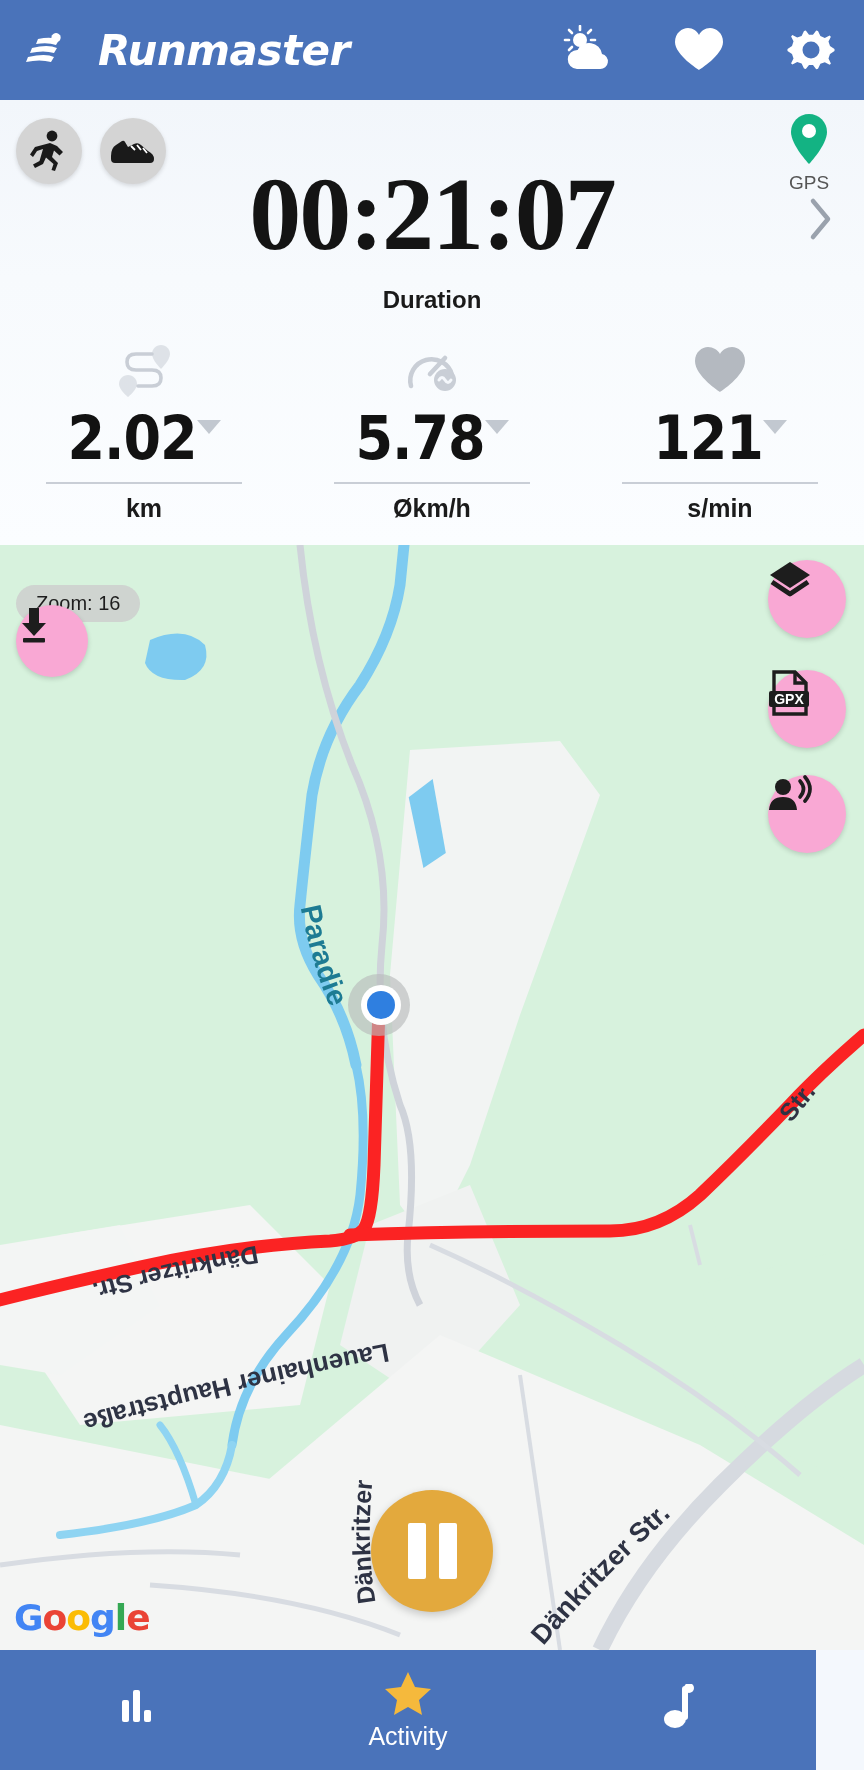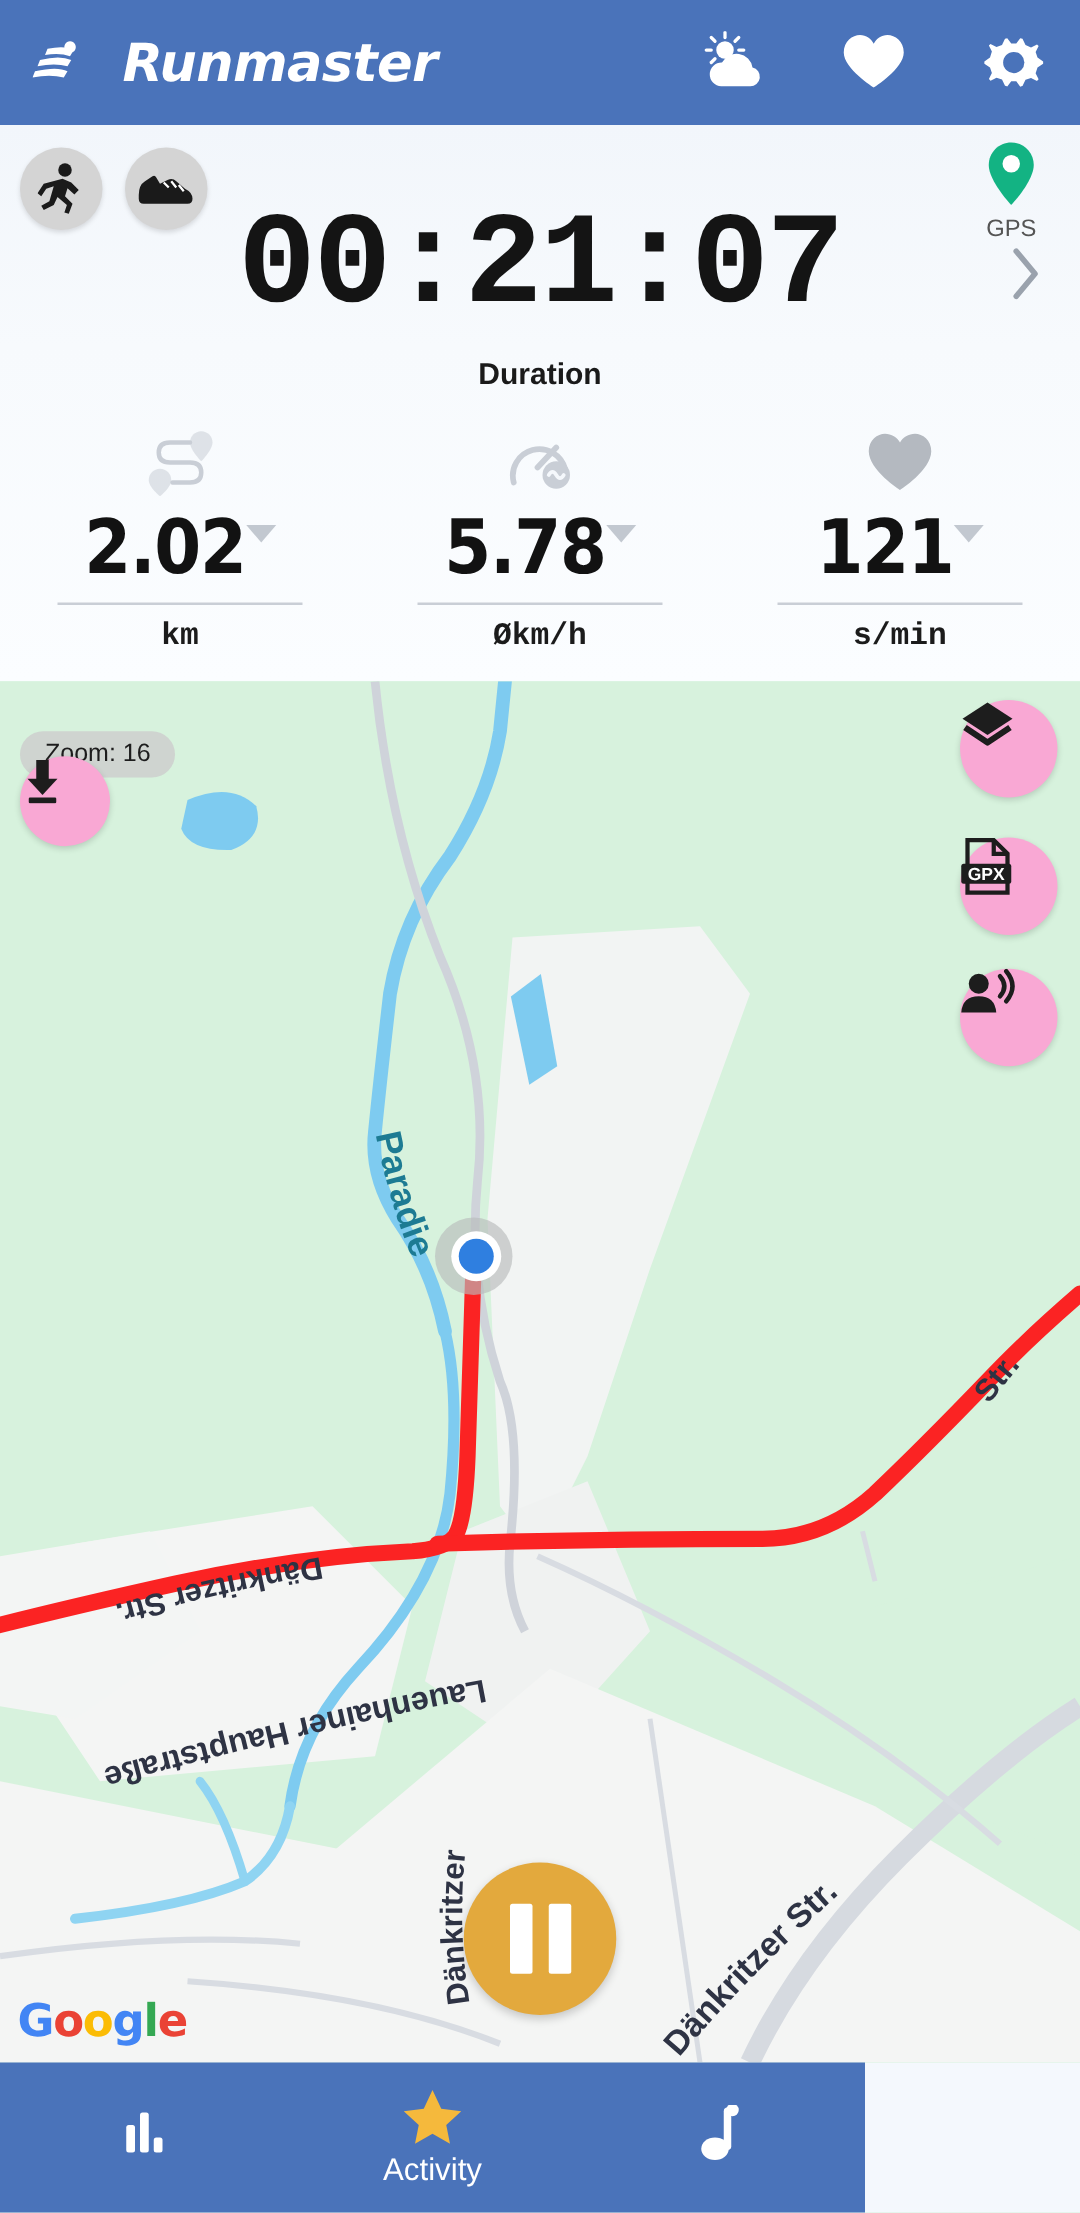--- a/index.html
+++ b/index.html
@@ -38,39 +38,39 @@
     width:66px; height:66px; border-radius:50%;
     background:#d4d4d4; display:flex; align-items:center; justify-content:center;
     box-shadow:0 2px 4px rgba(0,0,0,0.13);
   }
   .gps-box { position:absolute; top:12px; right:22px; text-align:center; width:66px; }
   .gps-label { font-size:19px; color:#555; margin-top:2px; font-weight:500; }
 
   .duration-wrap { position:absolute; top:62px; left:0; right:0; text-align:center; }
   .duration-val {
     font-size:104px; font-weight:bold; color:#141414;
-    font-family:Liberation Mono, monospace;
+    font-family:Liberation Serif, serif;
     letter-spacing:-2px; line-height:1;
   }
   .duration-lbl { font-size:24px; font-weight:bold; color:#1a1a1a; margin-top:20px; }
   .chev-right { position:absolute; right:30px; top:96px; }
 
   .metrics { position:absolute; top:240px; left:0; right:0; display:flex; }
   .metric { flex:1; display:flex; flex-direction:column; align-items:center; }
   .metric-icon { height:60px; display:flex; align-items:center; justify-content:center; }
   .metric-row { display:flex; align-items:flex-start; margin-top:8px; }
   .metric-val {
     font-size:60px; font-weight:bold; color:#121212; line-height:1;
     font-family:"DejaVu Sans Condensed","Liberation Sans Narrow","Liberation Sans",sans-serif;
     letter-spacing:-1px;
   }
   .caret { width:0;height:0;border-left:12px solid transparent;border-right:12px solid transparent;
            border-top:14px solid #c2c8d0; margin-top:12px; }
   .metric-rule { width:196px; height:2px; background:#c9ced6; margin-top:14px; }
-  .metric-unit { font-size:25px; font-weight:bold; color:#1b1b1b; margin-top:10px;font-family:Liberation Mono, monospace; }
+  .metric-unit { font-size:25px; font-weight:bold; color:#1b1b1b; margin-top:10px; }
 
   
   .map { position:absolute; top:545px; left:0; width:864px; height:1105px; overflow:hidden;
          background:#d7f2dd; }
   .map svg { position:absolute; top:0; left:0; }
 
   .zoom-badge {
     position:absolute; top:20px; left:16px; z-index:12;
     background:rgba(205,205,205,0.82); border-radius:20px;
     padding:7px 20px; font-size:20px; font-weight:normal; color:#1d1d1d;margin-top:20px;
@@ -100,21 +100,21 @@
   }
   .gmaps-logo span:nth-child(1){color:#4285f4;}
   .gmaps-logo span:nth-child(2){color:#ea4335;}
   .gmaps-logo span:nth-child(3){color:#fbbc05;}
   .gmaps-logo span:nth-child(4){color:#4285f4;}
   .gmaps-logo span:nth-child(5){color:#34a853;}
   .gmaps-logo span:nth-child(6){color:#ea4335;}
 
   
   .bottom-nav {
-    position:absolute; bottom:0; left:0; width:692px; height:120px;
+    position:absolute; bottom:0; left:0; width:816px; height:120px;
     background:#4a73ba; display:flex; z-index:40;
   }
   .nav-item { flex:1; display:flex; flex-direction:column; align-items:center;
               justify-content:center; gap:6px; }
   .nav-label { color:#fff; font-size:25px; }
 </style>
 </head>
 <body>
 
 <div class="header">

